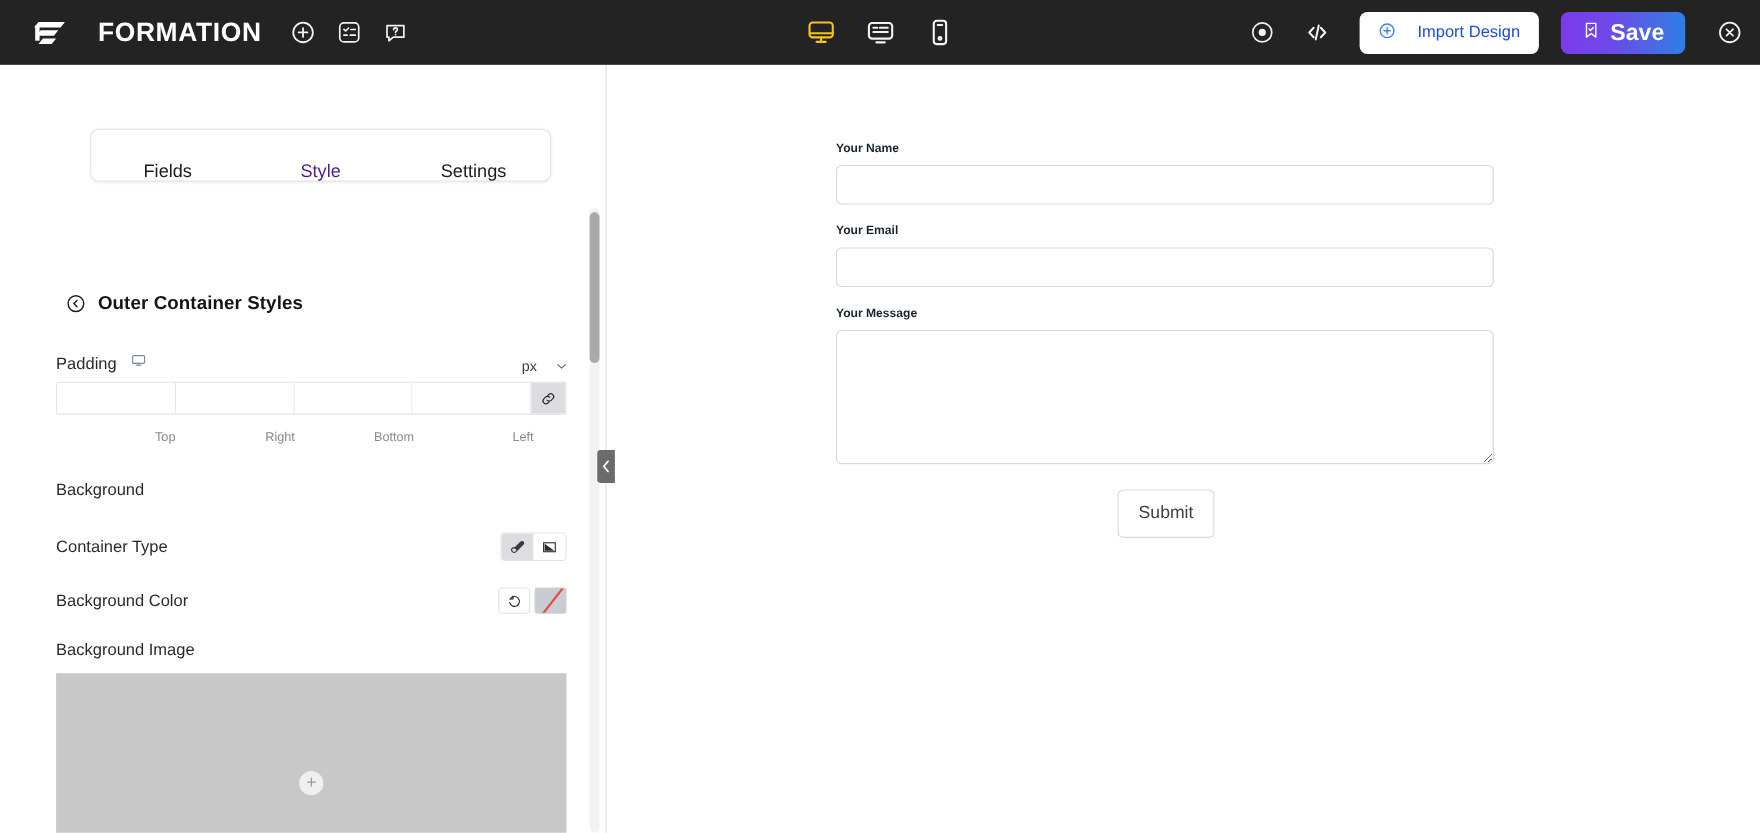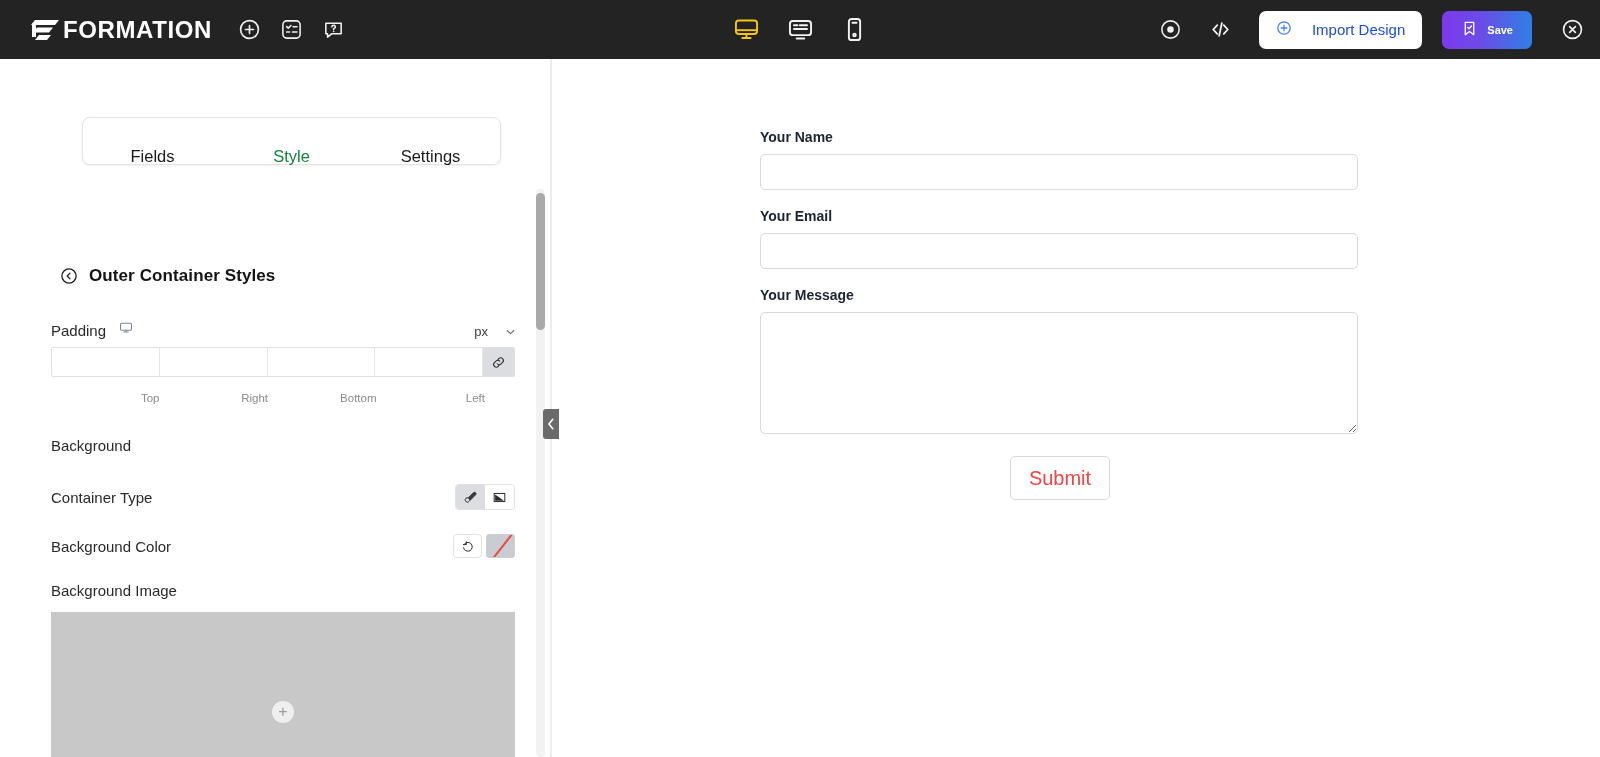--- a/index.html
+++ b/index.html
@@ -11,21 +11,21 @@
   }
 
   
   .topbar {
     position: absolute; top: 0; left: 0;
     width: 1600px; height: 59px;
     background: #232323;
     display: flex; align-items: center;
   }
   .topbar-left { display: flex; align-items: center; padding-left: 31px; gap: 0px; }
-  .logo-wrap { display: flex; align-items: center; gap: 2px; }
+  .logo-wrap { display: flex; align-items: center; gap: 28px; }
   .logo-mark { width: 30px; height: 24px; display: block; }
   .logo-text {
     color: #ffffff; font-size: 24px; font-weight: 700;
     letter-spacing: 0.6px; line-height: 1;
   }
   .topbar-left-icons { display: flex; align-items: center; gap: 18px; margin-left: 26px; }
   .tb-icon {
     width: 24px; height: 24px; display: flex; align-items: center; justify-content: center;
     color: #f2f2f2; cursor: pointer;
   }
@@ -51,21 +51,21 @@
     height: 38px; padding: 0 17px;
     background: #ffffff; border-radius: 7px;
     color: #1d4ed8; font-size: 15px; font-weight: 400;
     cursor: pointer; margin-right: 20px;
   }
   .btn-save {
     display: flex; align-items: center; gap: 9px;
     height: 38px; padding: 0 19px;
     background: linear-gradient(90deg, #7c3aed 0%, #6d4ae8 40%, #2f7fe4 100%);
     border-radius: 7px;
-    color: #ffffff; font-size: 11px; font-weight: 600;
+    color: #ffffff; font-size: 21px; font-weight: 600;
     cursor: pointer; margin-right: 28px;
   }
   .close-x { width: 24px; height: 24px; color: #f2f2f2; cursor: pointer; display:flex; align-items:center; justify-content:center; }
 
   
   .main { position: absolute; top: 59px; left: 0; width: 1600px; height: 698px; }
   .divider { position: absolute; top: 0; left: 550px; width: 2px; height: 698px; background: #ececec; }
 
   
   .left-panel {
@@ -76,21 +76,21 @@
     position: absolute; top: 58px; left: 82px;
     width: 419px; height: 48px;
     background: #ffffff; border: 1px solid #e4e4e4; border-radius: 8px;
     box-shadow: 0 1px 3px rgba(0,0,0,0.07);
     display: flex; align-items: flex-end;
   }
   .tab {
     flex: 1; text-align: center; font-size: 16.5px; color: #1b1b1b;
     cursor: pointer; line-height: 1;
   }
-  .tab.active { color: #15803d; }
+  .tab.active { color: #4c1d95; }
 
   .section-head {
     position: absolute; top: 207px; left: 60px;
     display: flex; align-items: center; gap: 11px;
   }
   .section-head .back-ic { width: 18px; height: 18px; color: #1b1b1b; cursor: pointer; }
   .section-title { font-size: 17px; font-weight: 700; color: #141414; letter-spacing: .1px; }
 
   .row-label { font-size: 15px; color: #2a2a2a; }
 
@@ -189,42 +189,42 @@
     border-radius: 3px 0 0 3px;
     display: flex; align-items: center; justify-content: center;
     color: #ffffff; cursor: pointer; z-index: 5;
   }
 
   
   .preview { position: absolute; top: 0; left: 552px; width: 1048px; height: 698px; background: #ffffff; }
   .form-area { position: absolute; top: 70px; left: 208px; width: 600px; }
   .field { margin-bottom: 18px; }
   .field-label {
-    display: block; font-size: 14px; font-weight: 700; color: #1b2430;
+    display: block; font-size: 11px; font-weight: 700; color: #1b2430;
     margin-bottom: 9px; font-family: "Liberation Sans", sans-serif;
   }
   .field-input {
     width: 598px; height: 36px;
     border: 1px solid #d6d9dd; border-radius: 5px;
     background: #ffffff; padding: 0 10px;
     font-size: 14px; color: #222; outline: none;
     font-family: "Liberation Sans", sans-serif;
   }
   .field-textarea {
     width: 598px; height: 122px;
     border: 1px solid #d6d9dd; border-radius: 5px;
     background: #ffffff; padding: 8px 10px;
     font-size: 14px; color: #222; outline: none; resize: vertical;
     font-family: "Liberation Sans", sans-serif;
   }
   .submit-wrap { display: flex; justify-content: center; margin-top: 16px; }
   .submit-btn {
     min-width: 86px; height: 44px; padding: 0 18px;
     background: #ffffff; border: 1px solid #d6d9dd; border-radius: 5px;
-    font-size: 20px; color: #ef4444; cursor: pointer;
+    font-size: 16px; color: #404040; cursor: pointer;
     font-family: "Liberation Sans", sans-serif;
   }
 </style>
 </head>
 <body>
 
 <div class="topbar">
   <div class="topbar-left">
     <div class="logo-wrap">
       <span class="logo-mark">

